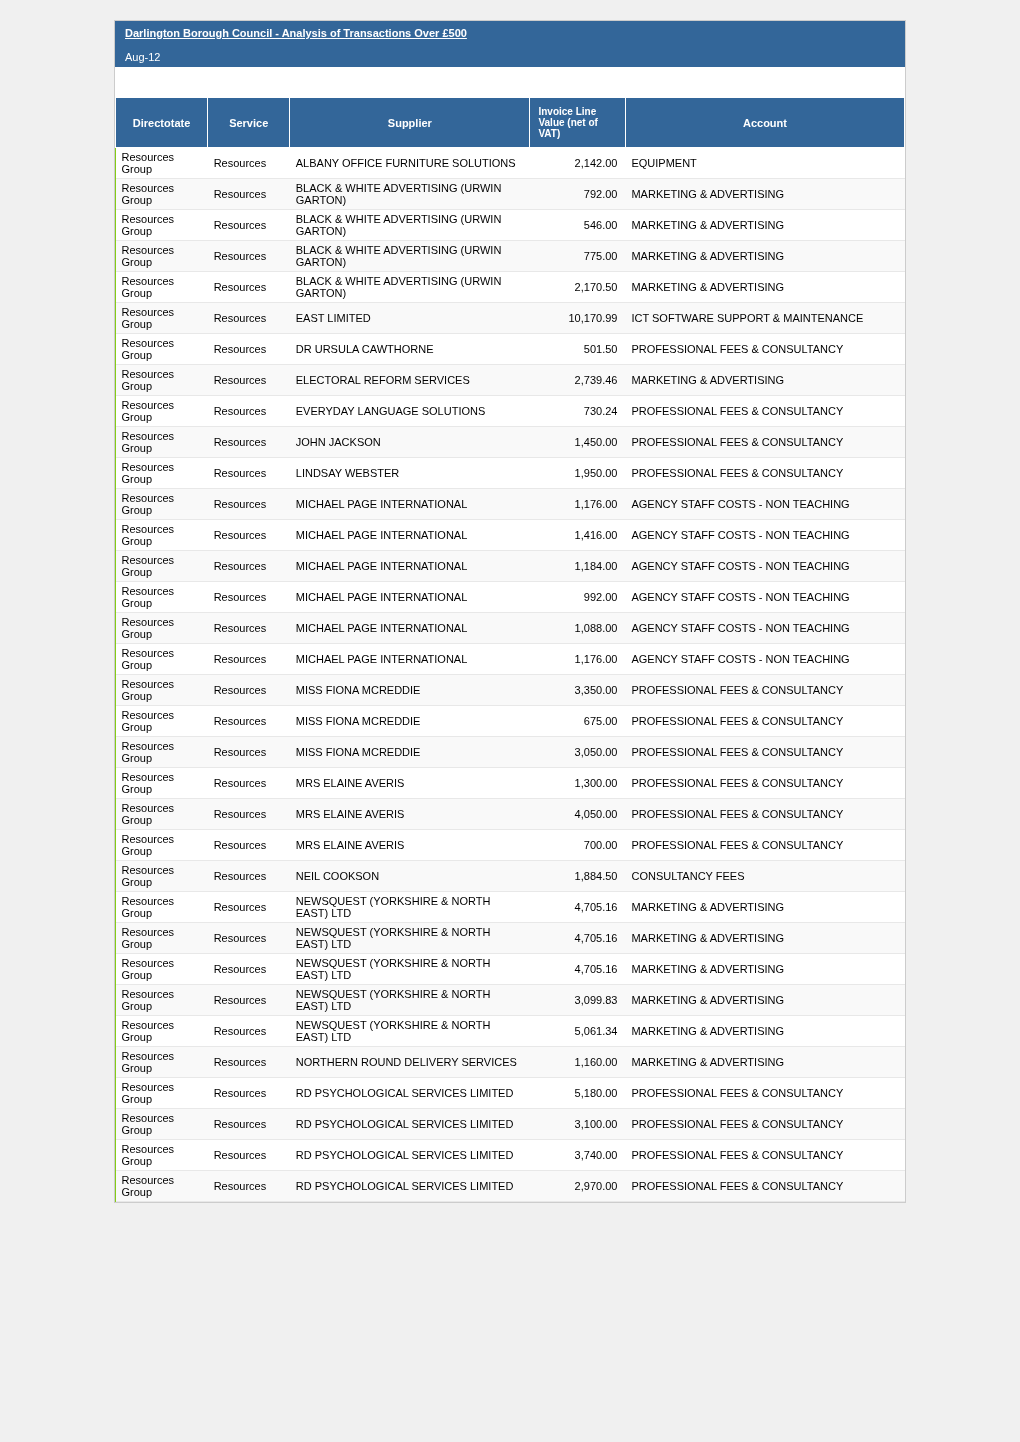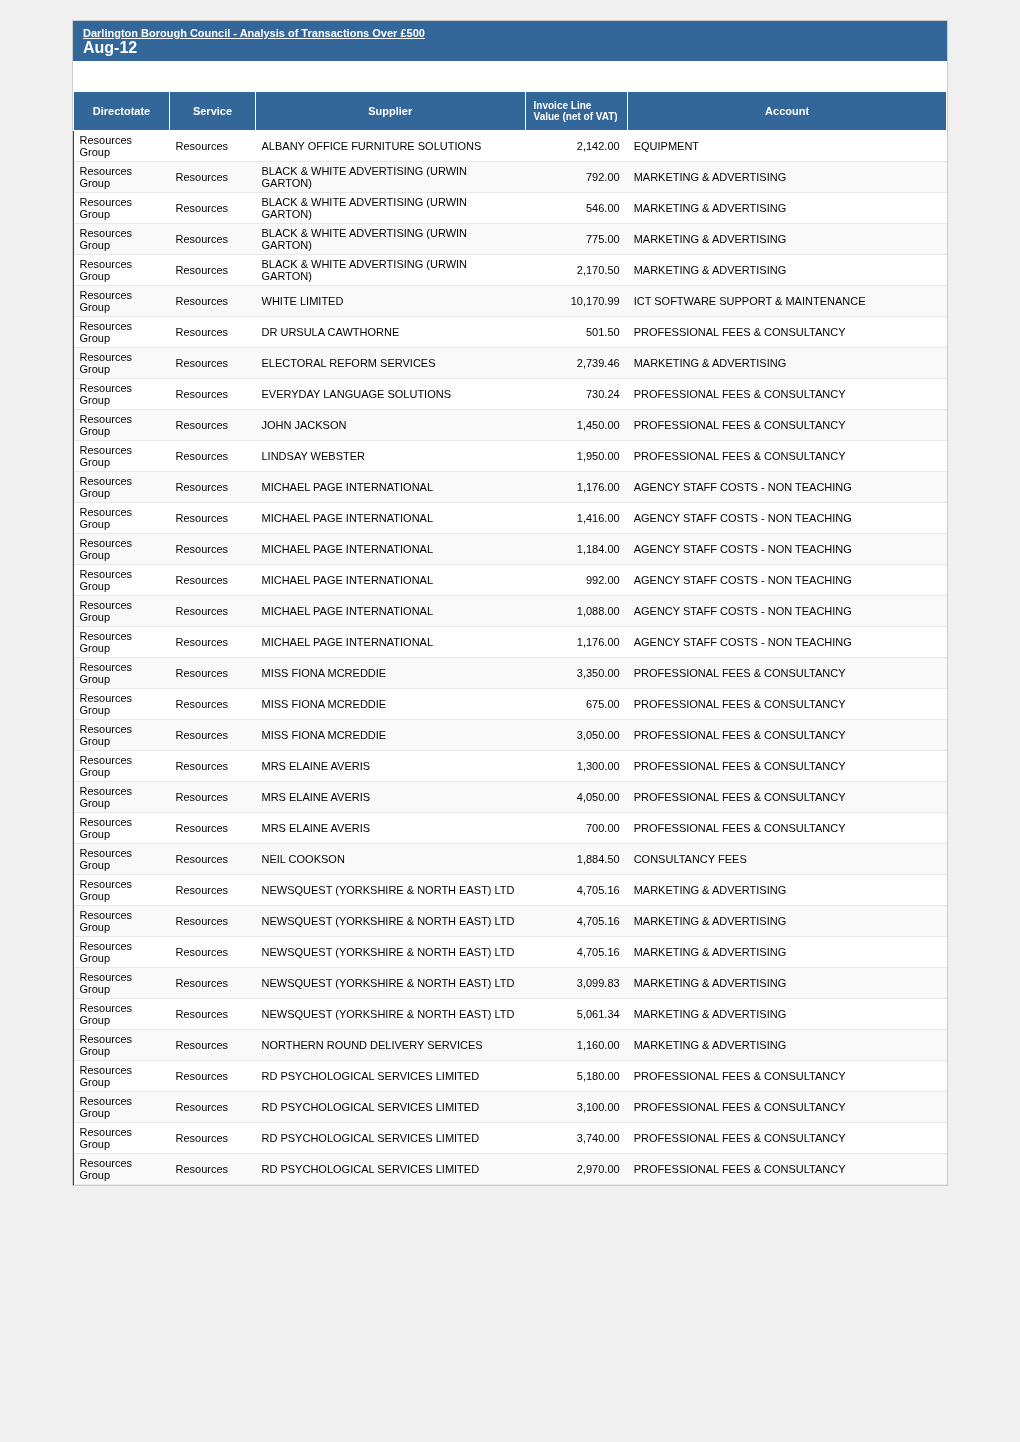--- a/index.html
+++ b/index.html
@@ -3,38 +3,39 @@
   <meta charset="utf-8">
   <style>
     * { margin: 0; padding: 0; box-sizing: border-box; }
     body {
       font-family: Arial, sans-serif;
       font-size: 11px;
       background: #f0f0f0;
       padding: 20px;
     }
     .outer-container {
-      background: #701a75;
+      background: #84cc16;
       border: 1px solid #ccc;
-      width: 876px;
+      width: 792px;
       margin: 0 auto;
     }
     .header-bar {
       background: #336699;
       color: #fff;
       padding: 6px 10px 4px 10px;
     }
     .header-title {
       font-size: 11px;
       font-weight: bold;
       text-decoration: underline;
     }
     .header-subtitle {
-      font-size: 16px;
-      font-weight: bold;
+      font-size: 11px;
+      font-weight: normal;
+      margin-top: 12px;
     }
     .spacer-row {
       height: 30px;
       background: #fff;
     }
     table {
       width: 100%;
       border-collapse: collapse;
     }
     thead tr th {
@@ -124,21 +125,21 @@
         <tr>
           <td class="col-directorate">Resources Group</td>
           <td class="col-service">Resources</td>
           <td class="col-supplier">BLACK &amp; WHITE ADVERTISING (URWIN GARTON)</td>
           <td class="col-value value-cell">2,170.50</td>
           <td class="col-account">MARKETING &amp; ADVERTISING</td>
         </tr>
         <tr>
           <td class="col-directorate">Resources Group</td>
           <td class="col-service">Resources</td>
-          <td class="col-supplier">WHITE LIMITED</td>
+          <td class="col-supplier">EAST LIMITED</td>
           <td class="col-value value-cell">10,170.99</td>
           <td class="col-account">ICT SOFTWARE SUPPORT &amp; MAINTENANCE</td>
         </tr>
         <tr>
           <td class="col-directorate">Resources Group</td>
           <td class="col-service">Resources</td>
           <td class="col-supplier">DR URSULA CAWTHORNE</td>
           <td class="col-value value-cell">501.50</td>
           <td class="col-account">PROFESSIONAL FEES &amp; CONSULTANCY</td>
         </tr>

